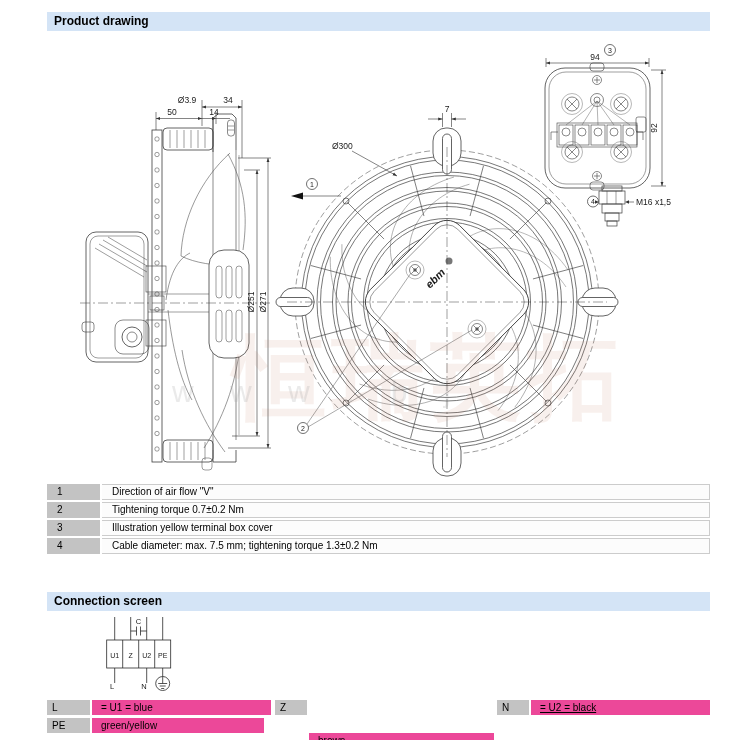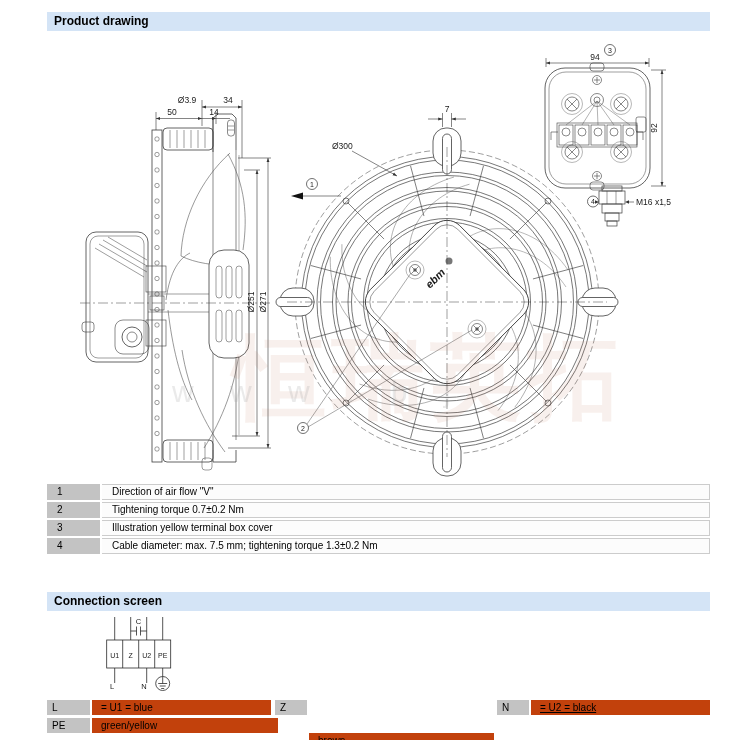--- a/index.html
+++ b/index.html
@@ -8,21 +8,21 @@
   .sec-header{position:absolute;left:47px;width:663px;height:19px;background:#d4e4f6;
         font-weight:bold;font-size:12px;line-height:19px;padding-left:7px;box-sizing:border-box;}
   .note-row{position:absolute;left:47px;width:663px;height:16px;}
   .note-num{position:absolute;left:0;top:0;width:53px;height:16px;background:#c3c3c3;
         font-size:10px;line-height:16px;padding-left:10px;box-sizing:border-box;}
   .note-text{position:absolute;left:55px;right:0;top:0;height:16px;background:#fcfcfc;
         border-top:1px solid #ccc;border-bottom:1px solid #ccc;border-right:1px solid #ccc;
         font-size:10px;line-height:14px;padding-left:10px;box-sizing:border-box;}
   .wcell{position:absolute;height:15px;font-size:10px;line-height:15px;box-sizing:border-box;}
   .wlabel{background:#c3c3c3;padding-left:5px;}
-  .wval{background:#c2410c;padding-left:9px;}
+  .wval{background:#ec4899;padding-left:9px;}
   .wm-cjk{position:absolute;left:198px;top:316px;font-size:92px;font-weight:bold;
         letter-spacing:6px;color:rgba(190,120,95,0.11);pointer-events:none;white-space:nowrap;margin-left:36px;}
   .wm-url{position:absolute;left:172px;top:375px;font-size:30px;letter-spacing:14px;
         color:rgba(160,160,160,0.22);pointer-events:none;white-space:nowrap;}
   svg text{font-family:"Liberation Sans", sans-serif;fill:#1a1a1a;}
   .dimtxt{font-size:8.5px;}
   .calltxt{font-size:7px;}
 </style>
 </head>
 <body>
@@ -428,15 +428,15 @@
     <text x="84" y="84" font-size="7.5" text-anchor="middle">N</text>
   </svg>
 
   <div class="wcell wlabel" style="left:47px;top:700px;width:43px;">L</div>
   <div class="wcell wval" style="left:92px;top:700px;width:179px;">= U1 = blue</div>
   <div class="wcell wlabel" style="left:275px;top:700px;width:32px;">Z</div>
   <div class="wcell wval" style="left:309px;top:733px;width:185px;">brown</div>
   <div class="wcell wlabel" style="left:497px;top:700px;width:32px;">N</div>
   <div class="wcell wval" style="left:531px;top:700px;width:179px;text-decoration:underline;">= U2 = black</div>
   <div class="wcell wlabel" style="left:47px;top:718px;width:43px;">PE</div>
-  <div class="wcell wval" style="left:92px;top:718px;width:186px;">green/yellow</div>
+  <div class="wcell wval" style="left:92px;top:718px;width:172px;">green/yellow</div>
 
 </div>
 
 </body></html>

